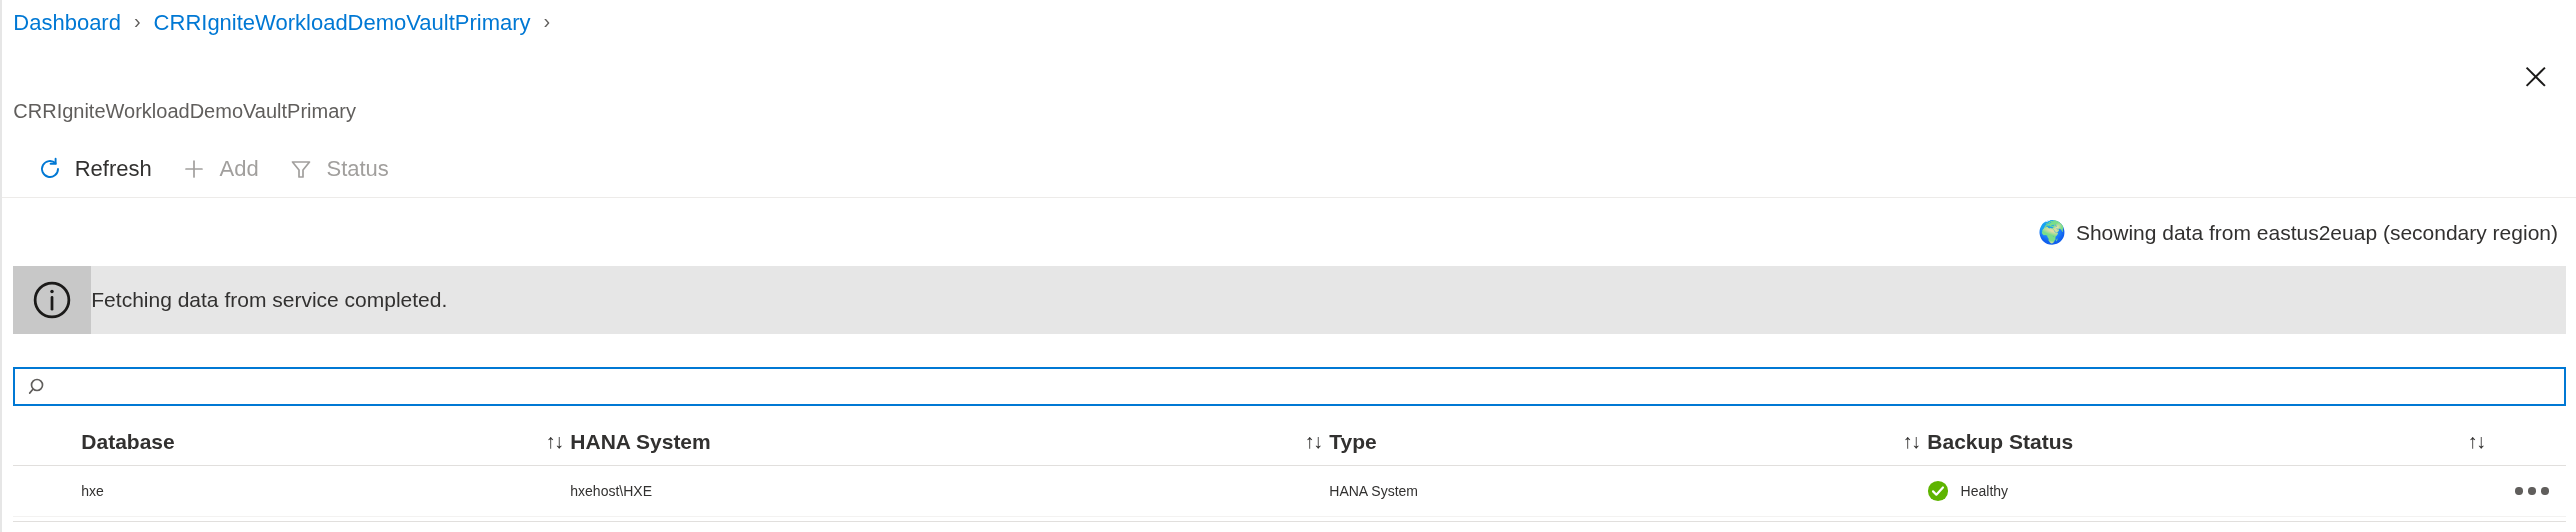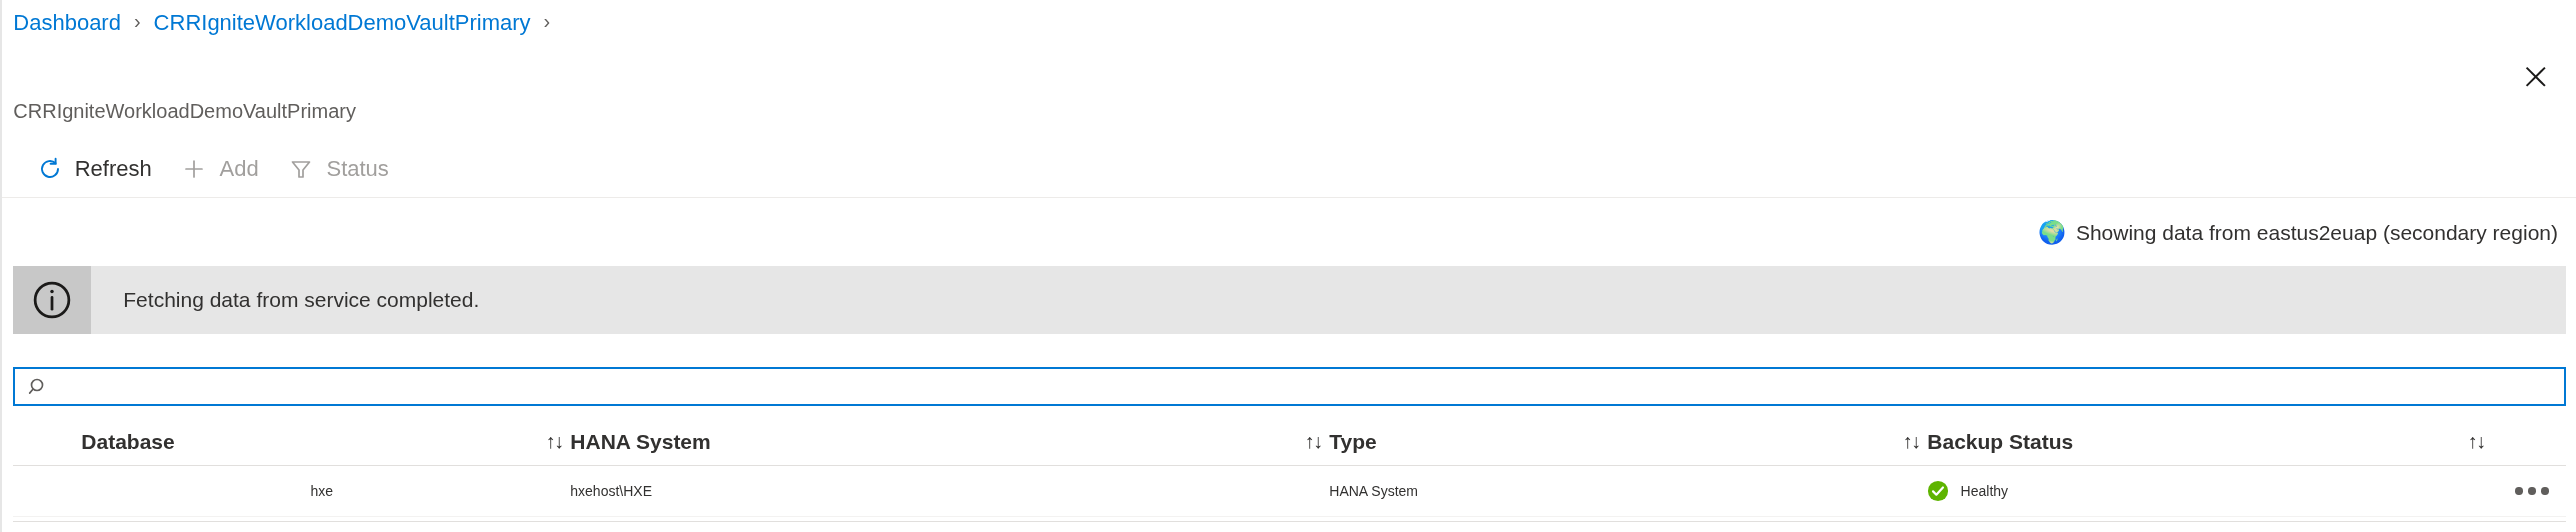--- a/index.html
+++ b/index.html
@@ -163,21 +163,20 @@
   .info-icon-box {
     width: 78px;
     height: 68px;
     background: #c8c8c8;
     display: flex;
     align-items: center;
     justify-content: center;
     flex: 0 0 auto;
   }
   .info-text {
-    margin-left: 32px;
     font-size: 21px;
     color: #323130;
   }
 
   
   .filter-box {
     position: absolute;
     left: 11.3px;
     top: 367px;
     width: 2553px;
@@ -228,21 +227,21 @@
     height: 50px;
     border-bottom: 0.8px solid #f3f2f1;
   }
   .col {
     display: flex;
     align-items: center;
     box-sizing: border-box;
     padding-right: 8px;
     min-width: 0;
   }
-  .col-db     { width: 557px; padding-left: 68px; justify-content: center; }
+  .col-db     { width: 557px; padding-left: 68px; }
   .col-hana   { width: 759px; }
   .col-type   { width: 598px; }
   .col-status { width: 565px; }
   .col-menu   { width: 74px; justify-content: flex-end; padding-right: 14.5px; }
 
   .hcell {
     display: flex;
     align-items: center;
     justify-content: space-between;
     width: 100%;

